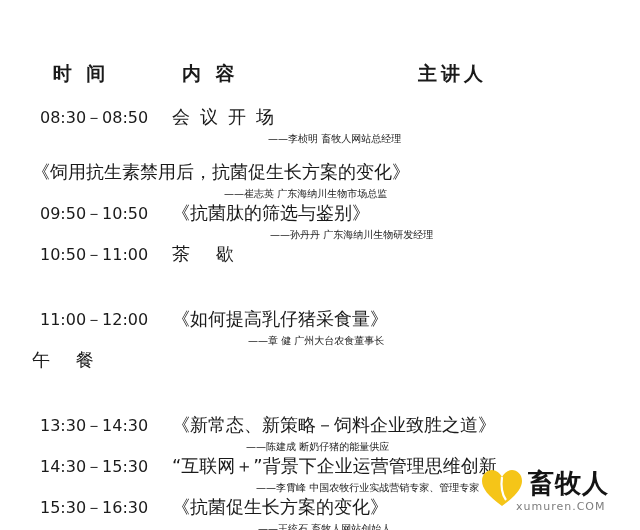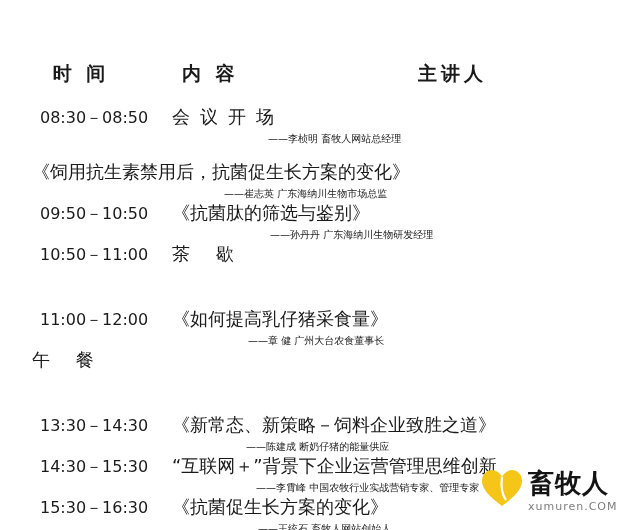--- a/index.html
+++ b/index.html
@@ -107,21 +107,21 @@
     position: absolute;
     left: 48px;
     top: 2px;
     font-size: 26px;
     font-weight: bold;
     color: #141414;
     letter-spacing: 1px;
   }
   .logo-url {
     position: absolute;
-    left: 48px;
+    left: 36px;
     top: 36px;
     font-size: 11px;
     color: #7d7d7d;
     letter-spacing: 1px;
   }
 </style>
 </head>
 <body>
 
 <div class="schedule">

